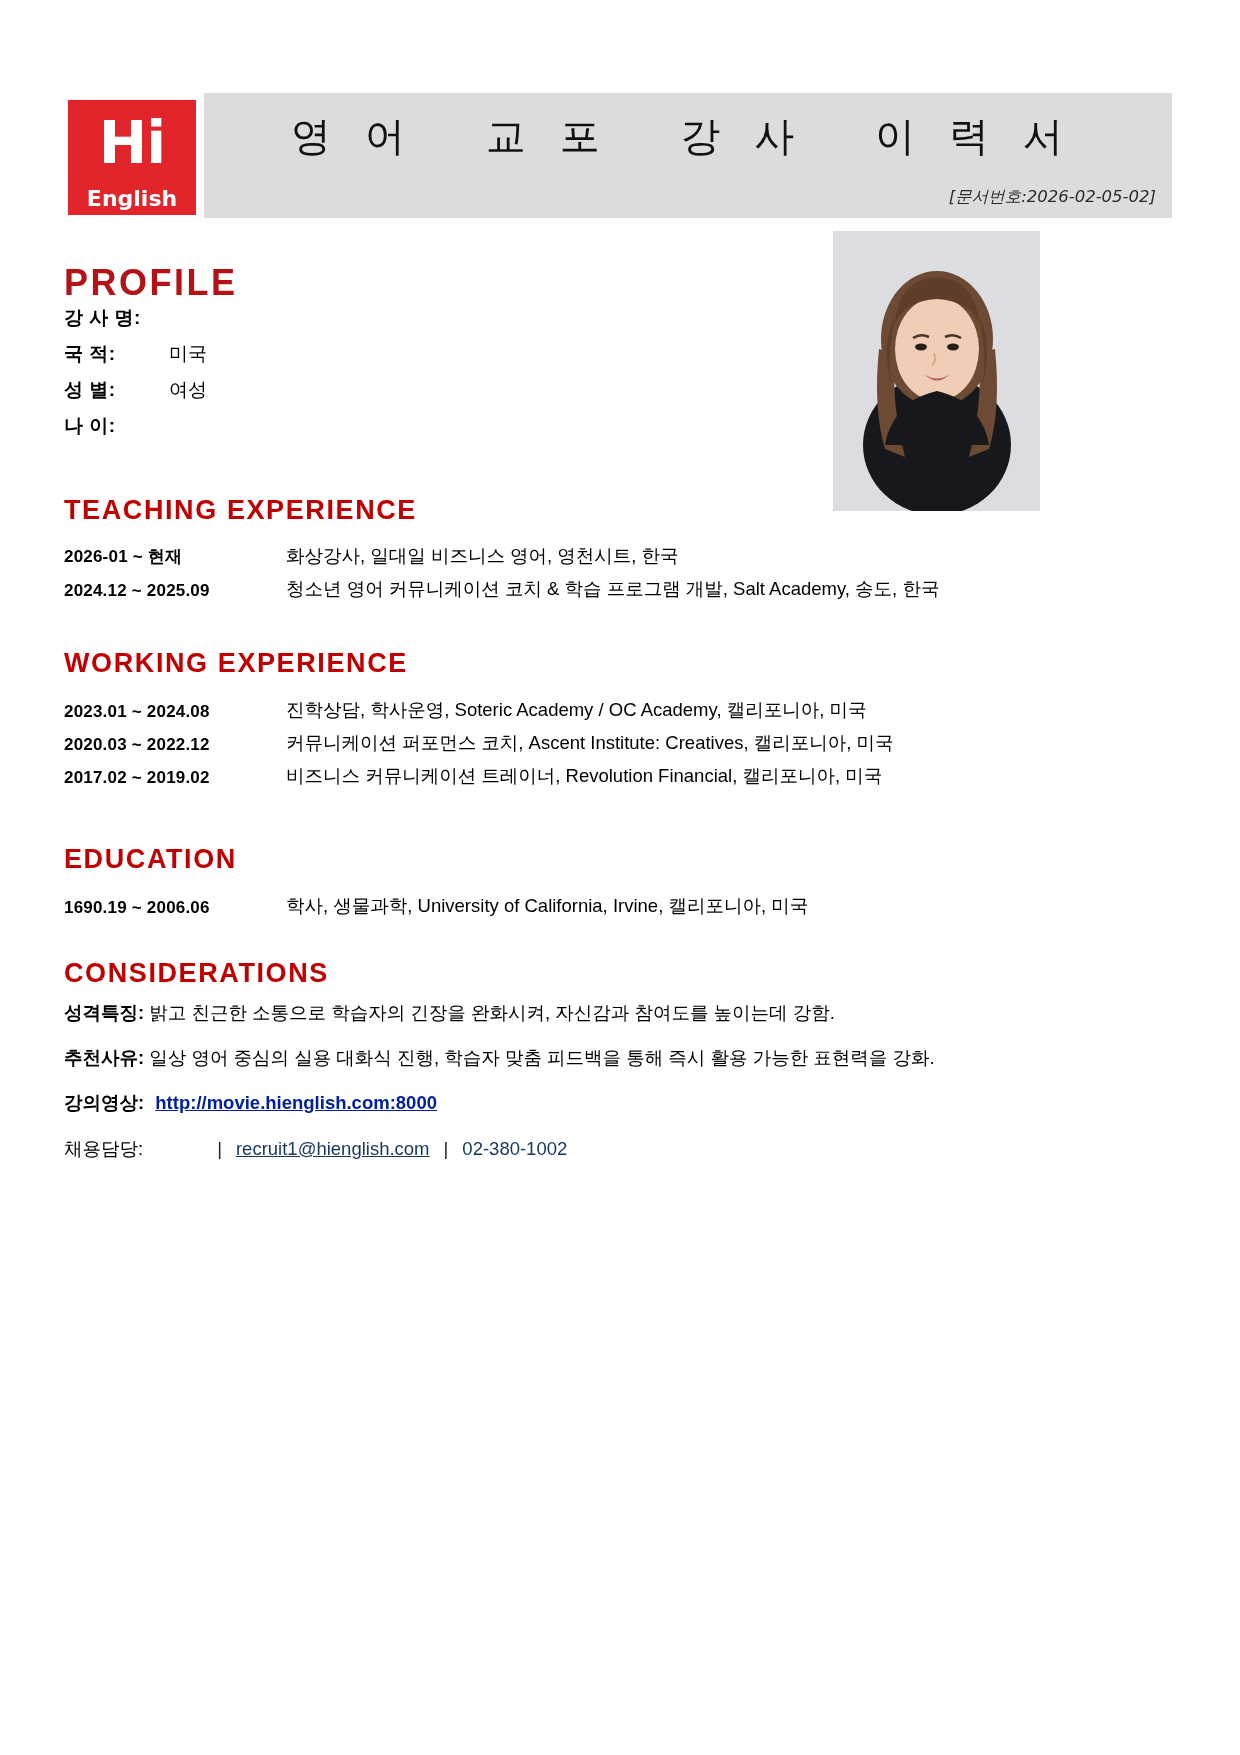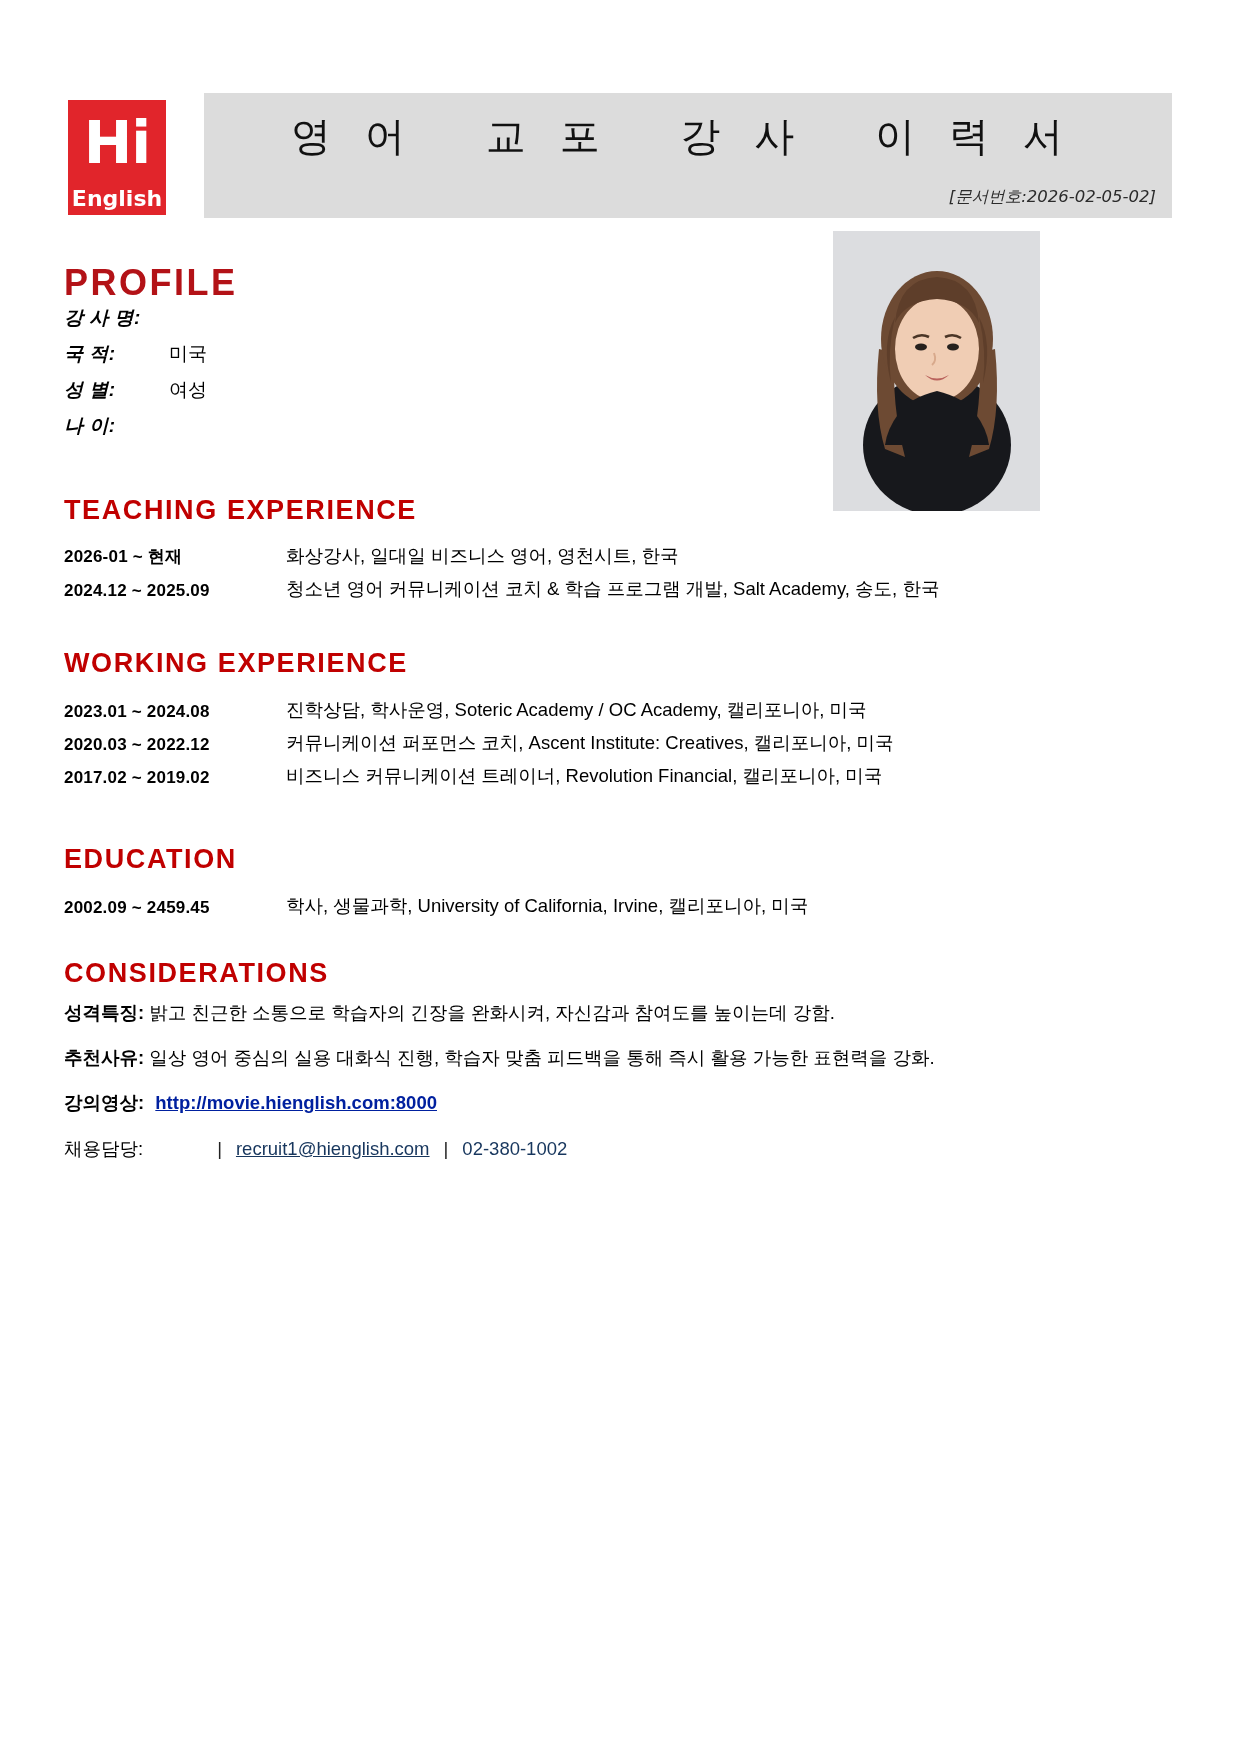--- a/index.html
+++ b/index.html
@@ -25,21 +25,21 @@
     position: absolute;
     left: 68px;
     top: 93px;
     width: 1104px;
     height: 125px;
   }
   .logo {
     position: absolute;
     left: 0;
     top: 7px;
-    width: 98px;
+    width: 128px;
     height: 115px;
     background: #e1252b;
     color: #ffffff;
     text-align: center;
   }
   .logo-hi {
     font-size: 58px;
     font-weight: bold;
     line-height: 1;
     padding-top: 14px;
@@ -142,21 +142,20 @@
     height: 36px;
     font-size: 19px;
     line-height: 36px;
     white-space: nowrap;
   }
   .profile-label {
     display: inline-block;
     width: 105px;
     font-weight: bold;
     letter-spacing: 0.5px;
-    font-style: italic;
   }
   .profile-value { font-weight: normal; }
 
   
   .entries {
     position: absolute;
     left: 64px;
     width: 1000px;
   }
   .entries.teaching { top: 535px; }
@@ -308,21 +307,21 @@
     </div>
     <div class="entry">
       <span class="entry-period">2017.02 ~ 2019.02</span>
       <span class="entry-desc">비즈니스 커뮤니케이션 트레이너, Revolution Financial, 캘리포니아, 미국</span>
     </div>
   </div>
 
   <div class="section-title education">EDUCATION</div>
   <div class="entries education">
     <div class="entry">
-      <span class="entry-period">2002.09 ~ 2459.45</span>
+      <span class="entry-period">1690.19 ~ 2006.06</span>
       <span class="entry-desc">학사, 생물과학, University of California, Irvine, 캘리포니아, 미국</span>
     </div>
   </div>
 
   <div class="section-title considerations">CONSIDERATIONS</div>
   <div class="cons">
 
 
     <div class="cons-row">
       <span class="cons-label">성격특징:</span>

